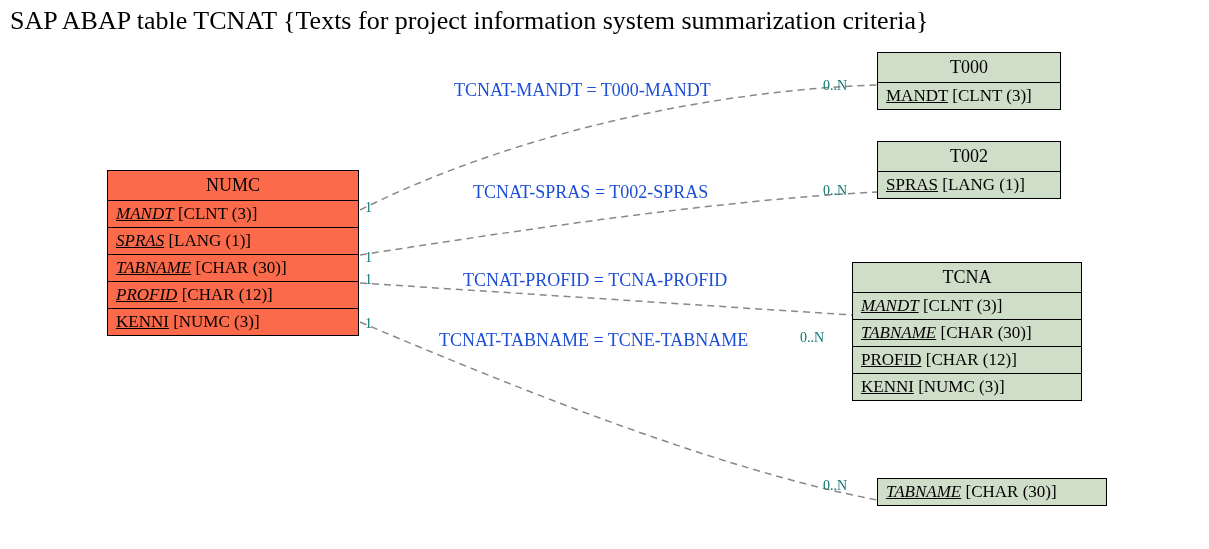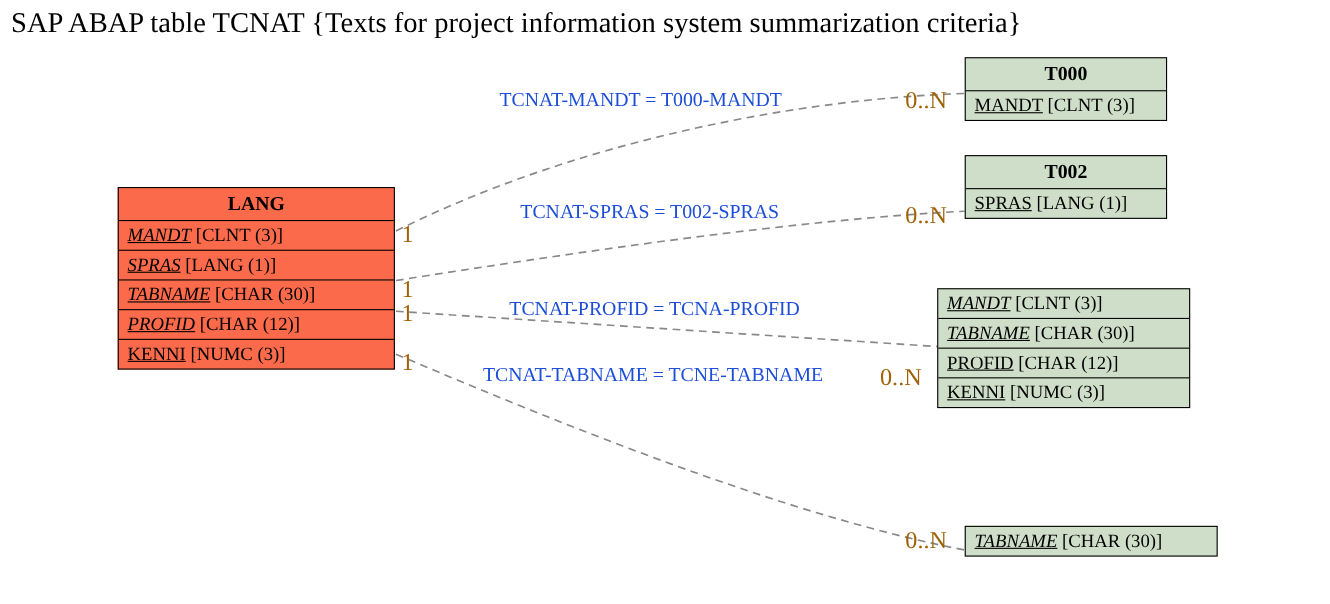--- a/index.html
+++ b/index.html
@@ -1,64 +1,65 @@
 <!DOCTYPE html>
 <html><head>
 <meta charset="utf-8">
 <style>
   html,body{margin:0;padding:0;width:1209px;height:549px;background:#fff;font-family:"Times New Roman",Times,serif}
   .container{position:relative;width:1209px;height:549px}
   .title{position:absolute;left:10px;top:6px;font-size:26px;color:#000;white-space:nowrap}
   .entity{position:absolute;border:1px solid #000}
-  .entity .hdr{font-weight:bold;font-size:18px;text-align:center;padding:4px 8px;border-bottom:1px solid #000;white-space:nowrap}
+  .entity .hdr{font-weight:normal;font-size:18px;text-align:center;padding:4px 8px;border-bottom:1px solid #000;white-space:nowrap}
   .entity .row{font-size:17px;padding:3px 8px;border-bottom:1px solid #000;white-space:nowrap}
   .entity .row:last-child{border-bottom:none}
   .orange{background:#fb6a4a}
   .green{background:#cfdec8}
   .it{font-style:italic}
   .ul{text-decoration:underline}
   svg.lines{position:absolute;left:0;top:0;width:1209px;height:549px;pointer-events:none}
   .lbl{position:absolute;font-size:18px;color:#1d4ed8;white-space:nowrap}
-  .card{position:absolute;font-size:22px;color:#a16207;white-space:nowrap}
+  .card{position:absolute;font-size:14px;color:#0f766e;white-space:nowrap}
 </style>
 </head>
 <body>
 <div class="container">
 
 <div class="title">SAP ABAP table TCNAT {Texts for project information system summarization criteria}</div>
 
 <svg class="lines">
   <g stroke="#888" stroke-width="1.5" stroke-dasharray="7 5" fill="none">
     <path d="M360 210 C 520 130, 720 90, 877 85"></path>
     <path d="M360 255 C 520 230, 720 200, 877 192"></path>
     <path d="M360 283 L 852 315"></path>
     <path d="M360 322 C 520 390, 720 470, 877 500"></path>
   </g>
 </svg>
 
 <div class="entity orange" style="left:107px;top:170px;width:250px">
-  <div class="hdr">LANG</div>
+  <div class="hdr">NUMC</div>
   <div class="row"><span class="it ul">MANDT</span> <span>[CLNT (3)]</span></div>
   <div class="row"><span class="it ul">SPRAS</span> <span>[LANG (1)]</span></div>
   <div class="row"><span class="it ul">TABNAME</span> <span>[CHAR (30)]</span></div>
   <div class="row"><span class="it ul">PROFID</span> <span>[CHAR (12)]</span></div>
   <div class="row"><span class="ul">KENNI</span> <span>[NUMC (3)]</span></div>
 </div>
 
 <div class="entity green" style="left:877px;top:52px;width:182px">
   <div class="hdr">T000</div>
   <div class="row"><span class="ul">MANDT</span> <span>[CLNT (3)]</span></div>
 </div>
 
 <div class="entity green" style="left:877px;top:141px;width:182px">
   <div class="hdr">T002</div>
   <div class="row"><span class="ul">SPRAS</span> <span>[LANG (1)]</span></div>
 </div>
 
 <div class="entity green" style="left:852px;top:262px;width:228px">
+  <div class="hdr">TCNA</div>
   <div class="row"><span class="it ul">MANDT</span> <span>[CLNT (3)]</span></div>
   <div class="row"><span class="it ul">TABNAME</span> <span>[CHAR (30)]</span></div>
   <div class="row"><span class="ul">PROFID</span> <span>[CHAR (12)]</span></div>
   <div class="row"><span class="ul">KENNI</span> <span>[NUMC (3)]</span></div>
 </div>
 
 <div class="entity green" style="left:877px;top:478px;width:228px">
   <div class="row"><span class="it ul">TABNAME</span> <span>[CHAR (30)]</span></div>
 </div>
 

